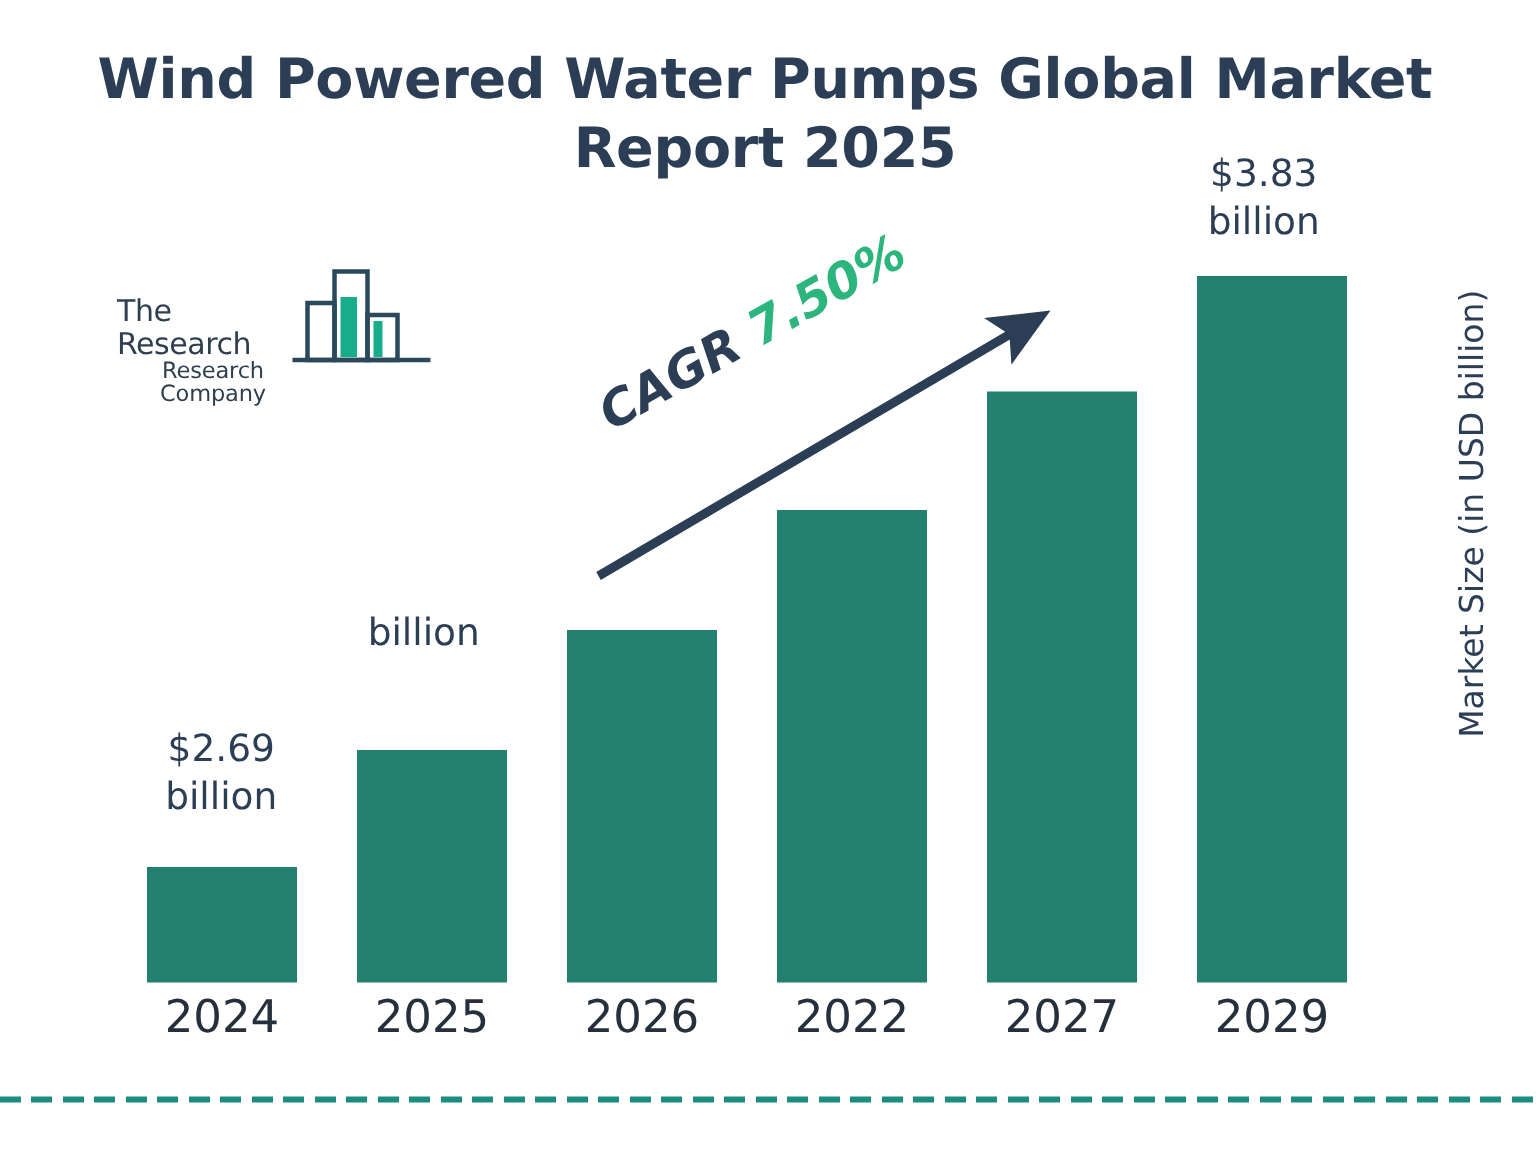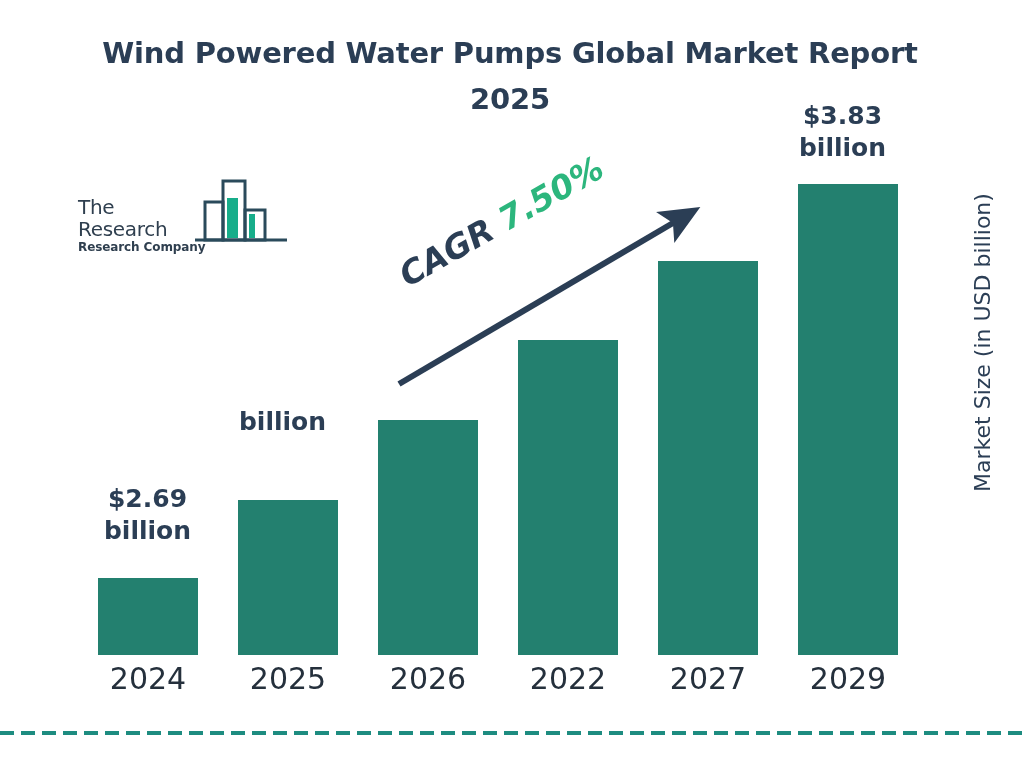--- a/index.html
+++ b/index.html
@@ -8,49 +8,49 @@
     font-family:"DejaVu Sans","Liberation Sans",sans-serif;
     position:relative;
   }
   #stage{position:absolute;left:0;top:0;width:1024px;height:768px;}
 
   
   .title{
     position:absolute;left:60px;top:30px;width:900px;
     text-align:center;
     font-family:"DejaVu Sans","Liberation Sans",sans-serif;
-    font-weight:700;font-size:29px;line-height:46px;
+    font-weight:700;font-size:37px;line-height:46px;
     color:#2b3e55;letter-spacing:-0.2px;
   }
 
   
   .logo{position:absolute;left:78px;top:176px;width:210px;height:72px;}
   .logo-text{
     position:absolute;left:0;top:20px;width:128px;
     font-family:"DejaVu Sans","Liberation Sans",sans-serif;
     color:#2f3f4f;
   }
   .logo-line1{font-size:20px;line-height:22px;font-weight:400;letter-spacing:-0.3px;}
-  .logo-line2{font-size:12px;line-height:15px;font-weight:700;letter-spacing:-0.1px;}
+  .logo-line2{font-size:15px;line-height:15px;font-weight:400;letter-spacing:-0.1px;text-align:center;}
   .logo-mark{position:absolute;left:116px;top:0;width:94px;height:66px;}
 
   
   .plot{position:absolute;left:0;top:0;width:1024px;height:768px;}
   .bar{
     position:absolute;background:#23806f;bottom:113px;width:100px;
   }
   .xtick{
     position:absolute;top:661px;width:100px;text-align:center;
     font-family:"DejaVu Sans","Liberation Sans",sans-serif;
     font-size:30px;font-weight:400;color:#25303c;
   }
   .vallabel{
     position:absolute;width:135px;text-align:center;
     font-family:"DejaVu Sans","Liberation Sans",sans-serif;
-    font-weight:700;font-size:25px;line-height:32px;color:#2b3e55;
+    font-weight:400;font-size:25px;line-height:32px;color:#2b3e55;
   }
 
   
   .cagr-arrow{position:absolute;left:380px;top:190px;width:340px;height:210px;}
   .cagr-label{
     position:absolute;left:402px;top:258px;
     transform:rotate(-29.5deg);transform-origin:0 50%;
     white-space:nowrap;
     font-family:"DejaVu Sans","Liberation Sans",sans-serif;
     font-weight:700;font-size:33px;color:#2b3e55;

